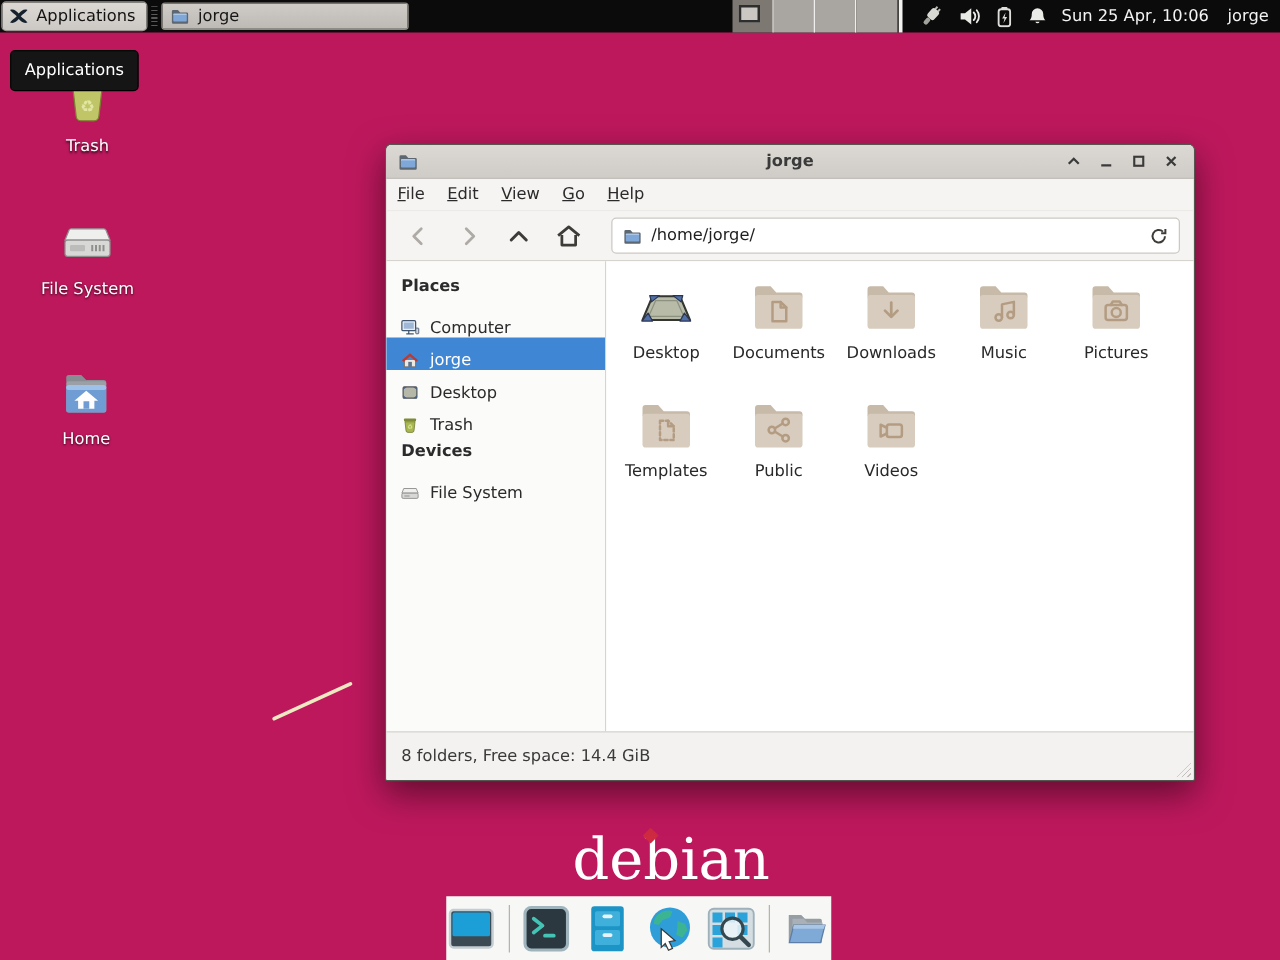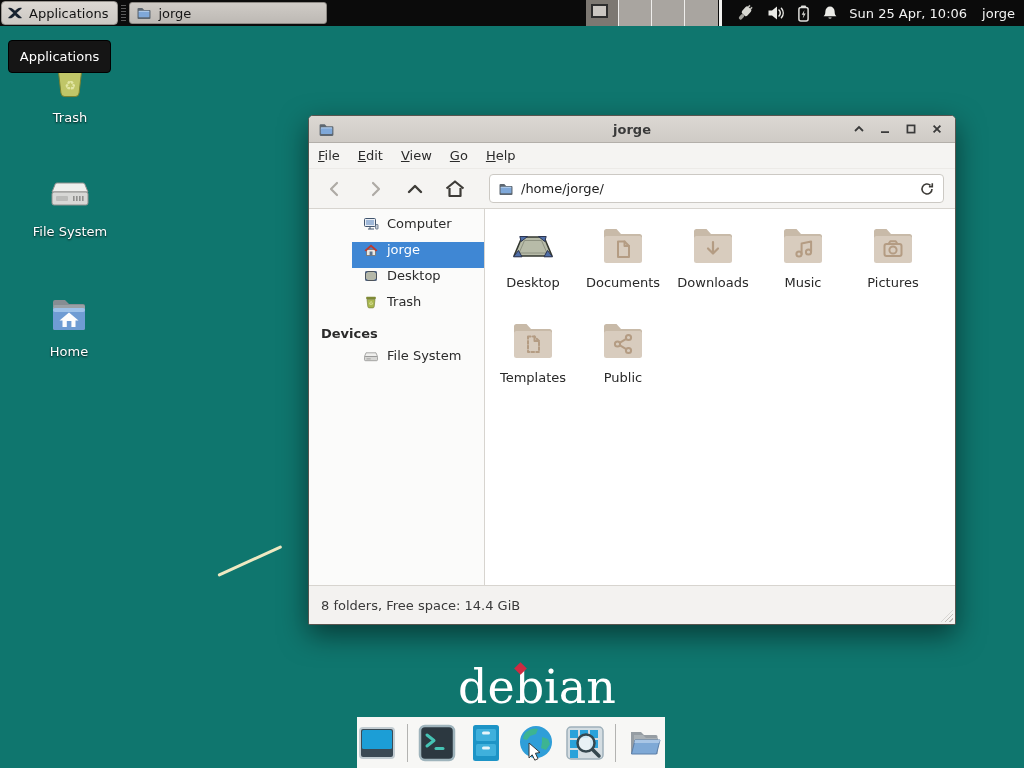--- a/index.html
+++ b/index.html
@@ -1,18 +1,18 @@
 <!DOCTYPE html>
 <html><head>
 <meta charset="utf-8">
 <style>
   * { margin:0; padding:0; box-sizing:border-box; }
   html,body { width:1024px; height:768px; }
   body { font-family:"DejaVu Sans", sans-serif; }
-  .screen { position:relative; width:1024px; height:768px; background:#0f766e; overflow:hidden; }
+  .screen { position:relative; width:1024px; height:768px; background:#be185d; overflow:hidden; }
 
   
   .panel { position:absolute; left:0; top:0; width:1024px; height:26px; background:#0b0b0b;
            display:flex; align-items:center; z-index:40; }
   .apps-btn { height:24px; margin:1px 0 1px 1px; display:flex; align-items:center; gap:5px;
               background:linear-gradient(#dcd8d3,#ccc8c3); border:1px solid #98948f; border-radius:4px;
               padding:0 9px 0 4px; font-size:13px; color:#131313; cursor:default; }
   .panel-handle { width:5px; height:16px; margin:0 3px;
               background:repeating-linear-gradient(to bottom,#5a5a5a 0 1px,transparent 1px 3px); }
   .task-btn { width:198px; height:22px; background:linear-gradient(#cfcbc6,#bdb9b4);
@@ -62,22 +62,22 @@
              border-bottom:1px solid #d7d4cf;gap:10px; }
   .nav-btn { width:30px; height:30px; display:flex; align-items:center; justify-content:center; }
   .pathbar { flex:1; height:29px; margin-left:9px; background:#fff; border:1px solid #ccc9c4;
              border-radius:4px; display:flex; align-items:center; padding:0 8px; gap:7px; }
   .path-input { border:none; outline:none; flex:1; font-size:13px; color:#1e1e1e;
                 font-family:"DejaVu Sans", sans-serif; background:transparent; }
 
   .win-body { flex:1; display:flex; min-height:0; }
   .sidebar { width:176px; background:#fbfbfa; border-right:1px solid #d7d4cf; padding-top:7px; }
   .side-header { font-weight:bold; font-size:13px; color:#2b2b2b; padding:6px 10px 7px 12px; }
-  .side-item { height:26px; display:flex; align-items:flex-start; gap:8px; padding-left:11px;
-               font-size:13px; color:#2b2b2b;margin-left:43px; }
+  .side-item { height:26px; display:flex; align-items:flex-end; gap:8px; padding-left:11px;
+               font-size:13px; color:#2b2b2b; }
   .side-item.selected { background:#3f87d4; color:#fff; }
   .side-item svg { flex:0 0 auto; }
 
   .main { flex:1; background:#fff; padding:13px 0 0 3px; display:flex; flex-wrap:wrap;
           align-content:flex-start; }
   .file-cell { width:90px; height:95px; display:flex; flex-direction:column; align-items:center; }
   .file-label { margin-top:5px; font-size:13px; color:#292929; }
 
   .statusbar { height:39px; background:#f3f2f0; border-top:1px solid #d7d4cf; display:flex;
                align-items:center; padding-left:12px; font-size:13px; color:#3a3a3a; position:relative; }
@@ -273,20 +273,21 @@
         <svg width="16" height="16" viewBox="0 0 16 16">
           <path d="M13 8 a5 5 0 1 1-1.6-3.7" fill="none" stroke="#3e3c38" stroke-width="1.6"></path>
           <path d="M13.3 2.2 v3.4 h-3.4" fill="none" stroke="#3e3c38" stroke-width="1.6"></path>
         </svg>
       </div>
     </div>
 
     <div class="win-body">
 
       <div class="sidebar">
+        <div class="side-header">Places</div>
 
         <div class="side-item">
           <svg width="16" height="16" viewBox="0 0 16 16">
             <rect x="1.5" y="2.5" width="11" height="8" rx="1" fill="#e9eef5" stroke="#41556e"></rect>
             <rect x="3" y="4" width="8" height="5" fill="#9fb8d8"></rect>
             <path d="M5 13 h6 M7 10.5 v2.5" stroke="#41556e" fill="none"></path>
             <rect x="12.6" y="8.5" width="2.4" height="4.5" rx="0.5" fill="#cfd6de" stroke="#41556e" stroke-width="0.7"></rect>
           </svg>
           <span>Computer</span>
         </div>
@@ -414,20 +415,31 @@
             <g stroke="#b49c83" stroke-width="2" fill="none" stroke-linecap="round" stroke-linejoin="round">
               <circle cx="18.5" cy="27" r="2.6"></circle>
                 <circle cx="29.5" cy="20.5" r="2.6"></circle>
                 <circle cx="29.5" cy="33.5" r="2.6"></circle>
               <path d="M21 25.6 l6.2-3.8 M21 28.4 l6.2 3.8"></path>
             </g>
           </svg>
           <div class="file-label">Public</div>
         </div>
 
+        <div class="file-cell">
+          <svg width="48" height="48" viewBox="0 0 48 48">
+            <path d="M5 16 v-6.5 A2.5 2.5 0 0 1 7.5 7 h10 l4.5 5 h18.5 A2.5 2.5 0 0 1 43 14.5 V16 z" fill="#c8baa8"></path>
+            <rect x="5" y="14" width="38" height="27" rx="2.5" fill="#d8ccbe"></rect>
+            <g stroke="#b49c83" stroke-width="2" fill="none" stroke-linecap="round" stroke-linejoin="round">
+              <rect x="20.5" y="22.5" width="12" height="10" rx="1.8"></rect>
+              <path d="M20.5 25.2 L15.5 22.8 v9.4 l5-2.4"></path>
+            </g>
+          </svg>
+          <div class="file-label">Videos</div>
+        </div>
 
       </div>
     </div>
 
     <div class="statusbar">
       <span>8 folders, Free space: 14.4 GiB</span>
       <div class="grip"></div>
     </div>
   </div>
 

